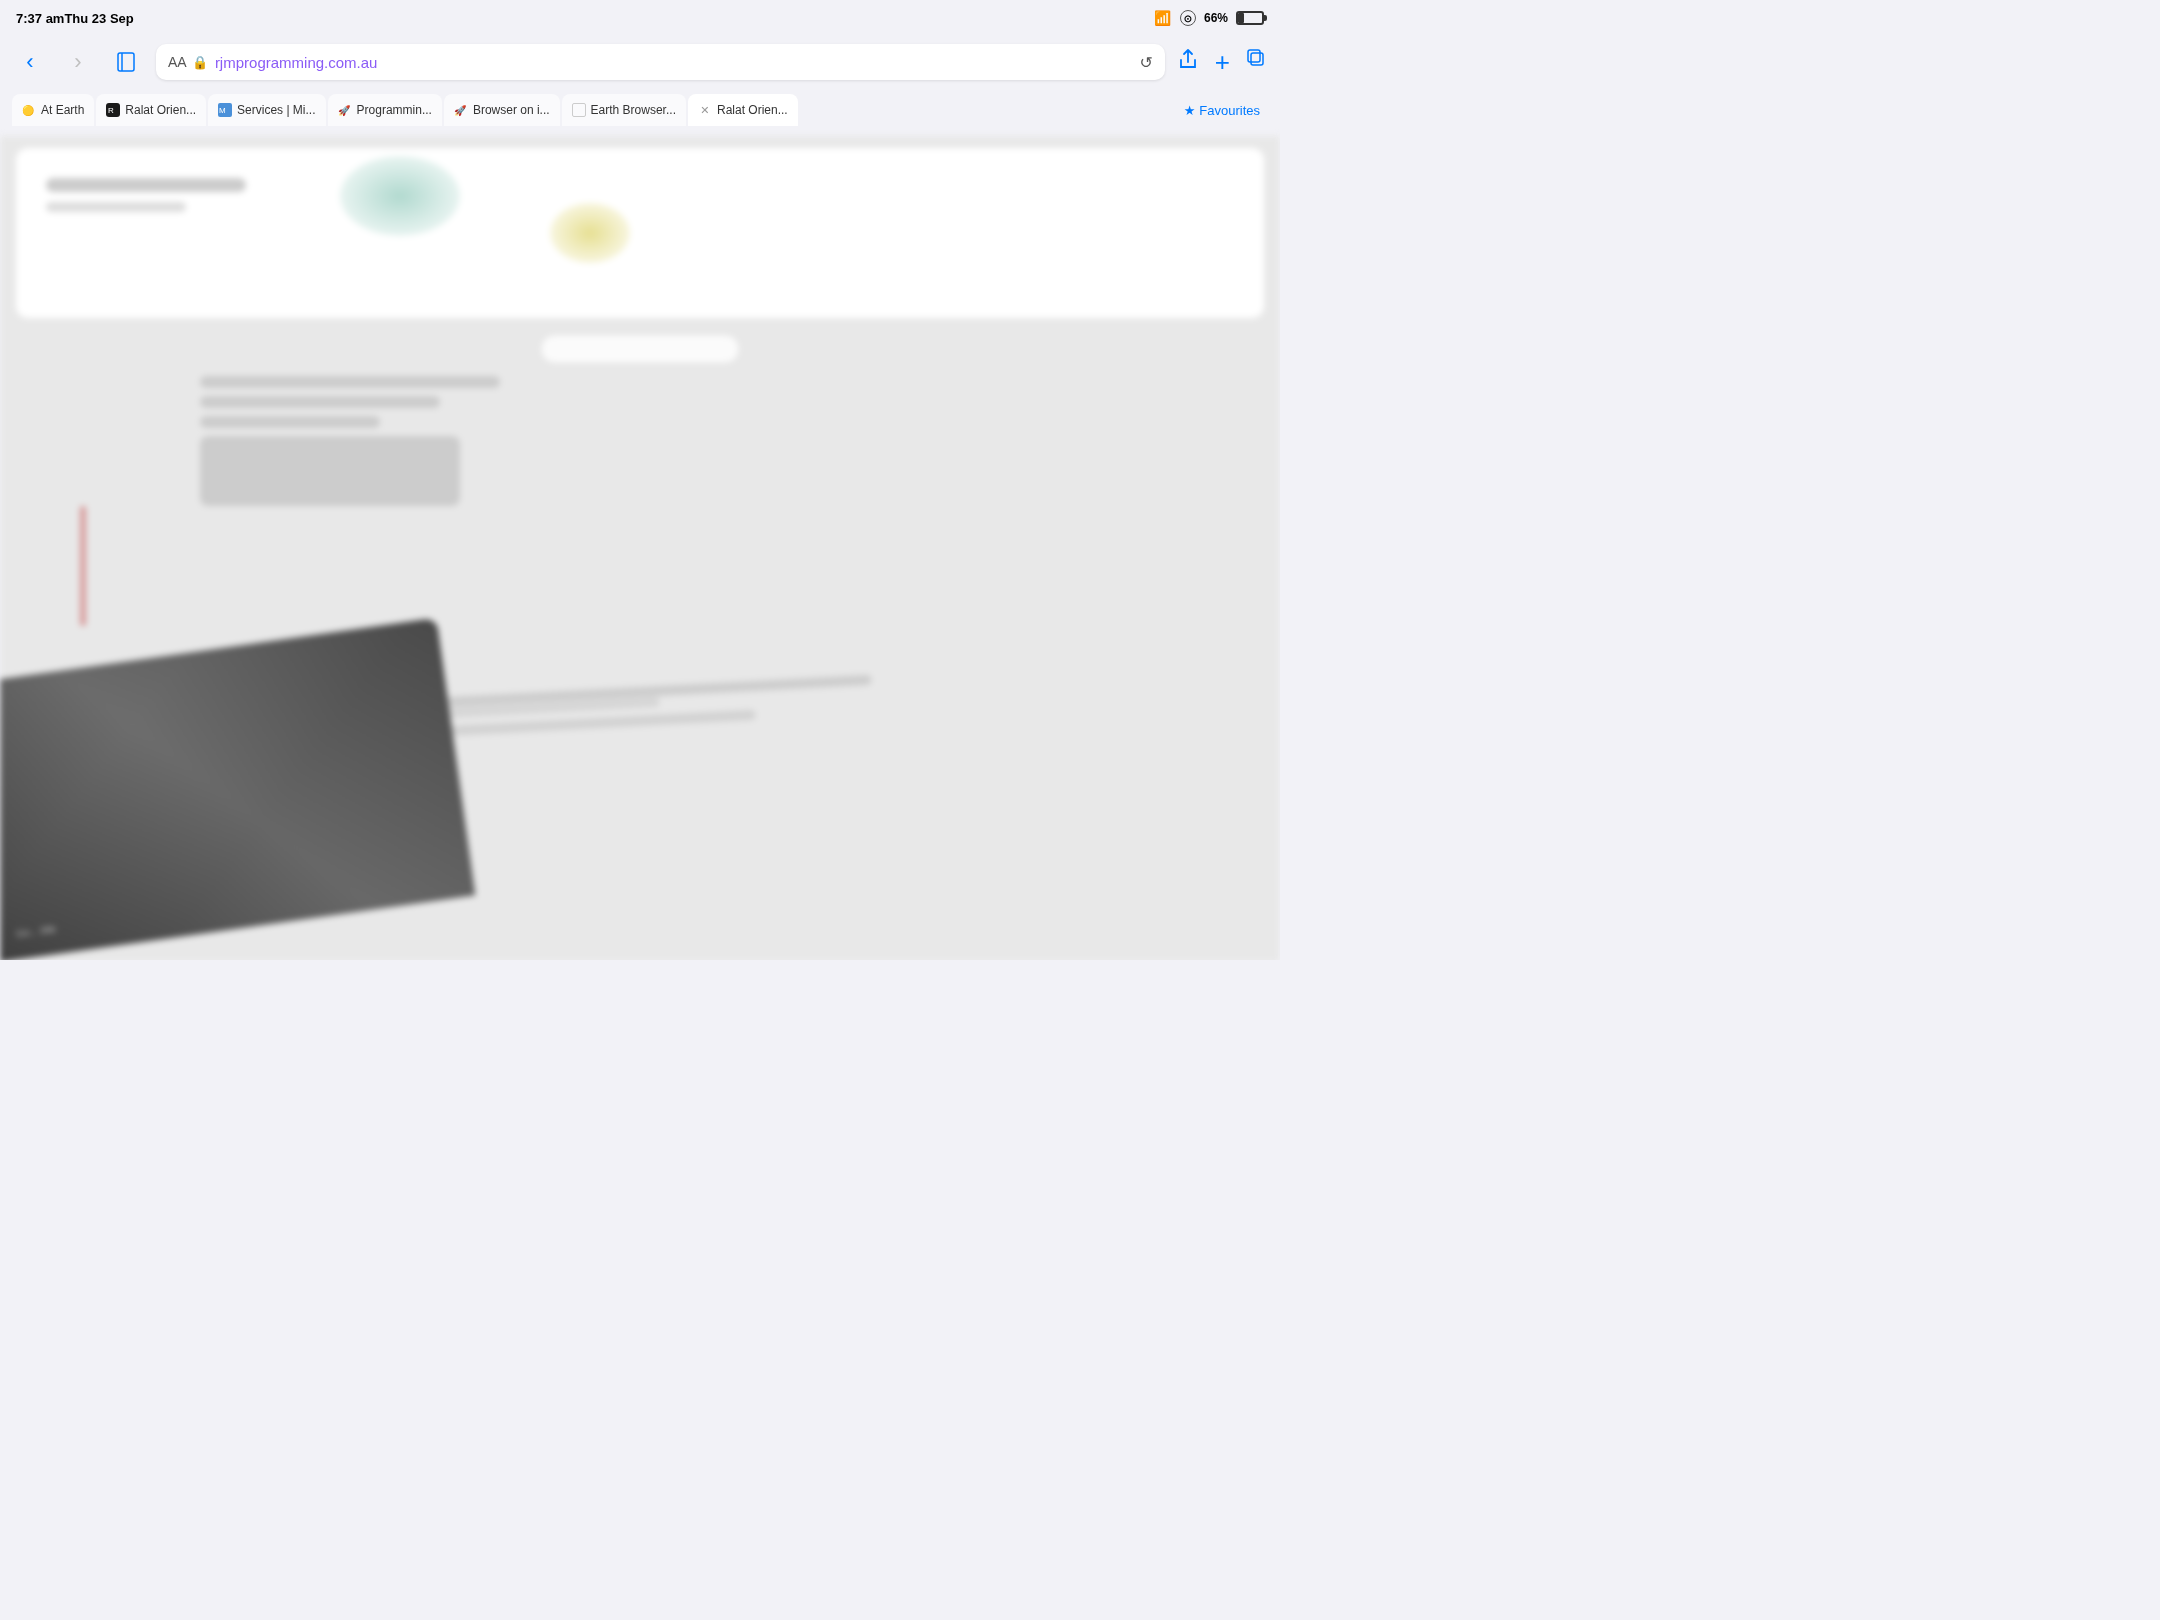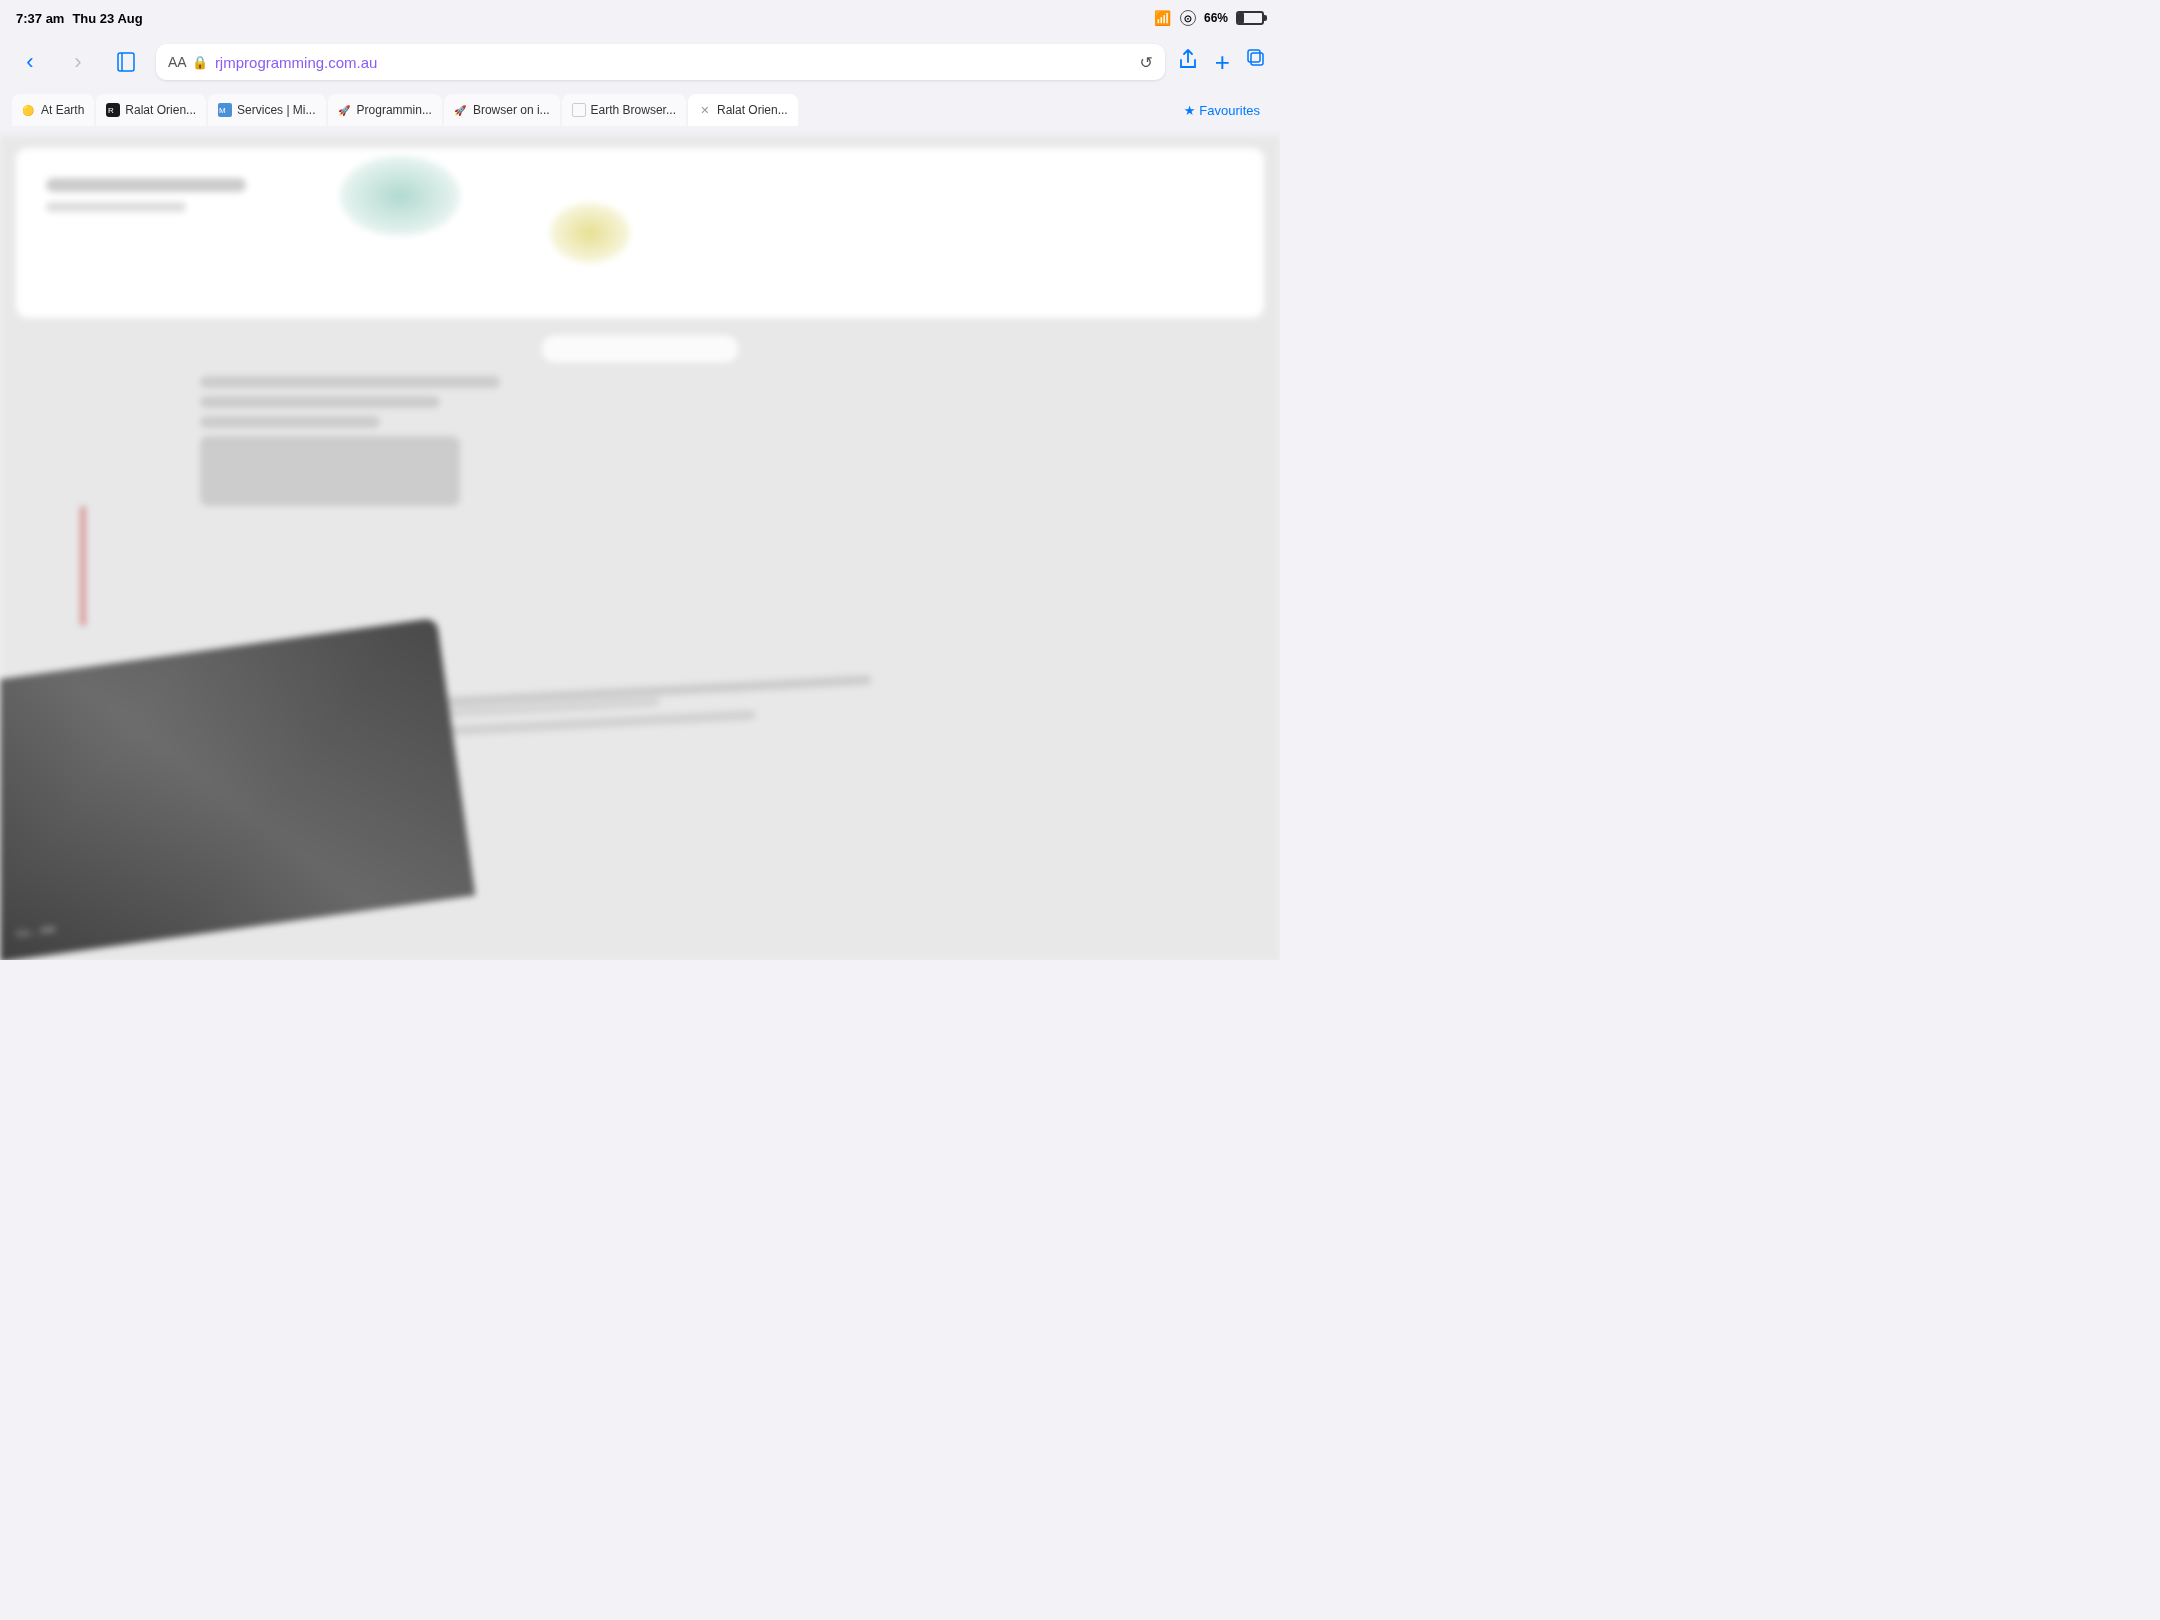--- a/index.html
+++ b/index.html
@@ -17,21 +17,20 @@
       background: #f2f2f7;
       display: flex;
       align-items: center;
       justify-content: space-between;
       padding: 0 16px;
       font-size: 13px;
       font-weight: 600;
     }
     .status-left {
       display: flex;
-      gap: 8px;
       align-items: flex-start;
     }
     .status-right {
       display: flex;
       gap: 8px;
       align-items: center;
       font-size: 12px;
     }
     .battery-icon {
       width: 28px;
@@ -325,21 +324,21 @@
       justify-content: center;
       font-size: 10px;
     }
   </style>
 </head>
 <body>
 
 <div class="status-bar">
   <div class="status-left">
     <span>7:37 am</span>
-    <span>Thu 23 Aug</span>
+    <span>Thu 23 Sep</span>
   </div>
   <div class="status-right">
     <span class="wifi-symbol">📶</span>
     <span class="circle-icon">⊙</span>
     <span>66%</span>
     <div class="battery-icon">
       <div class="battery-fill"></div>
     </div>
   </div>
 </div>

